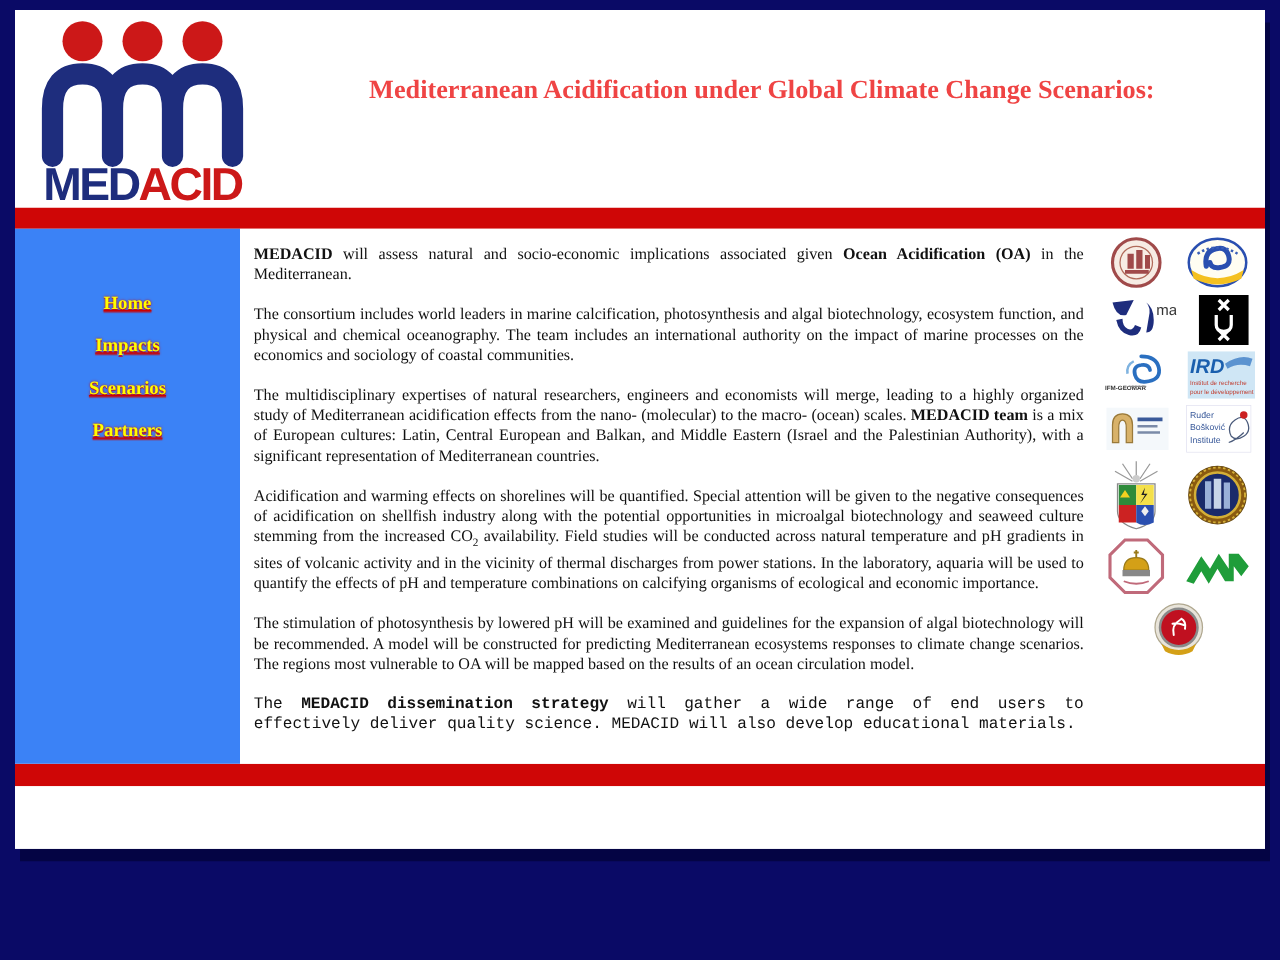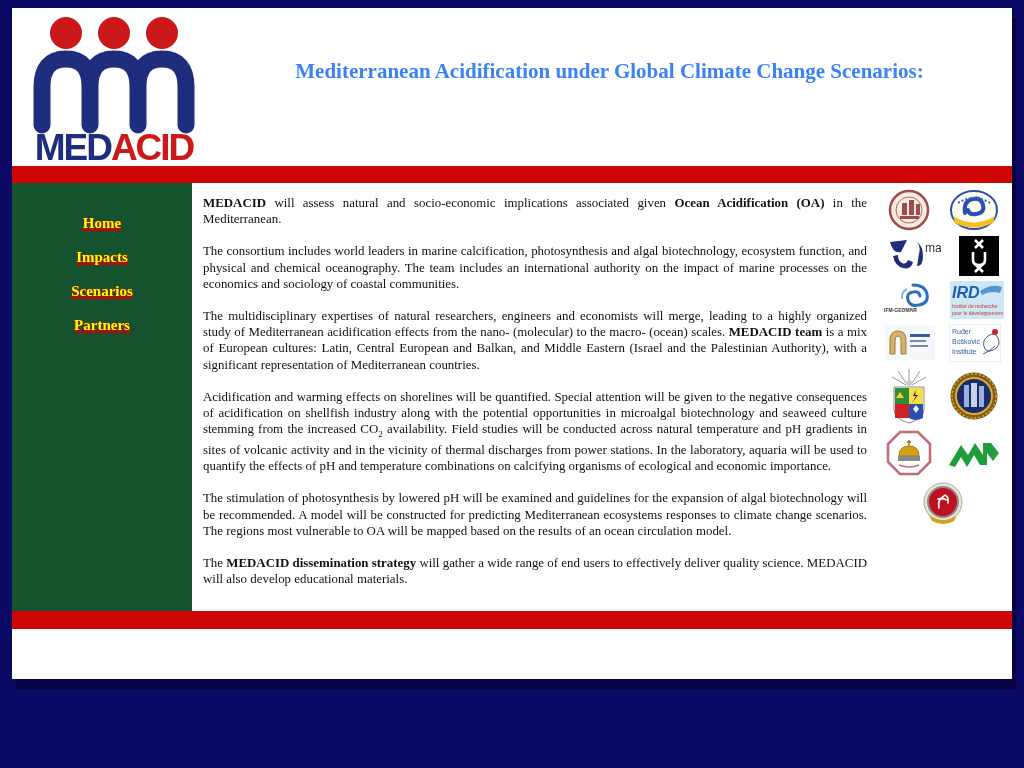--- a/index.html
+++ b/index.html
@@ -2,31 +2,31 @@
 <html><head>
 <meta charset="utf-8">
 <style>
   html,body{margin:0;padding:0;width:1024px;height:768px;background:#0a0a66;font-family:"Liberation Serif",serif;}
   *{box-sizing:border-box;}
   .page{position:absolute;left:12px;top:8px;width:1000px;background:#ffffff;box-shadow:4px 10px 0 rgba(0,0,40,.55);}
   
   .header{height:158px;background:#fff;position:relative;}
   .brand{position:absolute;left:5px;top:3px;width:190px;height:152px;}
   .titles{margin-left:195px;padding-top:50px;text-align:center;}
-  .titles .t1{font-weight:bold;font-size:21px;line-height:27px;color:#3b82f6;}
+  .titles .t1{font-weight:bold;font-size:21px;line-height:27px;color:#ef4444;}
   .titles .t2{font-weight:bold;font-size:21px;line-height:27px;color:#1a1a78;}
   .redbar{height:17px;background:#cf0606;}
   
   .row{display:flex;align-items:stretch;min-height:421px;}
-  .sidebar{width:180px;background:#14532d;padding-top:32px;flex:0 0 180px;}
+  .sidebar{width:180px;background:#3b82f6;padding-top:52px;flex:0 0 180px;}
   .nav a{display:block;height:34px;text-align:center;font-weight:bold;font-size:15px;color:#ffff00;text-decoration:underline;text-decoration-color:#cc0000;text-shadow:0 0 2px #cc0000,0 1px 0 rgba(204,0,0,.75);cursor:pointer;}
   .main{flex:1;background:#fff;display:flex;}
   .article{flex:1;padding:12px 7px 12px 11px;font-size:12.9px;line-height:16.2px;color:#111;text-align:justify;}
   .article p{margin:0 0 16px 0;}
-  .article p:last-child{margin-bottom:12px;}
+  .article p:last-child{margin-bottom:12px;font-family:Liberation Mono, monospace;}
   .article b{font-weight:bold;}
   sub{font-size:9px;}
   
   .logos{flex:0 0 138px;padding:6px 4px 0 4px;}
   .lrow{display:flex;justify-content:space-around;align-items:center;margin-bottom:5px;}
   .lrow.center{justify-content:center;}
   .logo{display:flex;align-items:center;justify-content:center;}
   .redbar2{height:18px;background:#cf0606;}
   .whitestrip{height:50px;background:#ffffff;}
   svg{display:block;}

